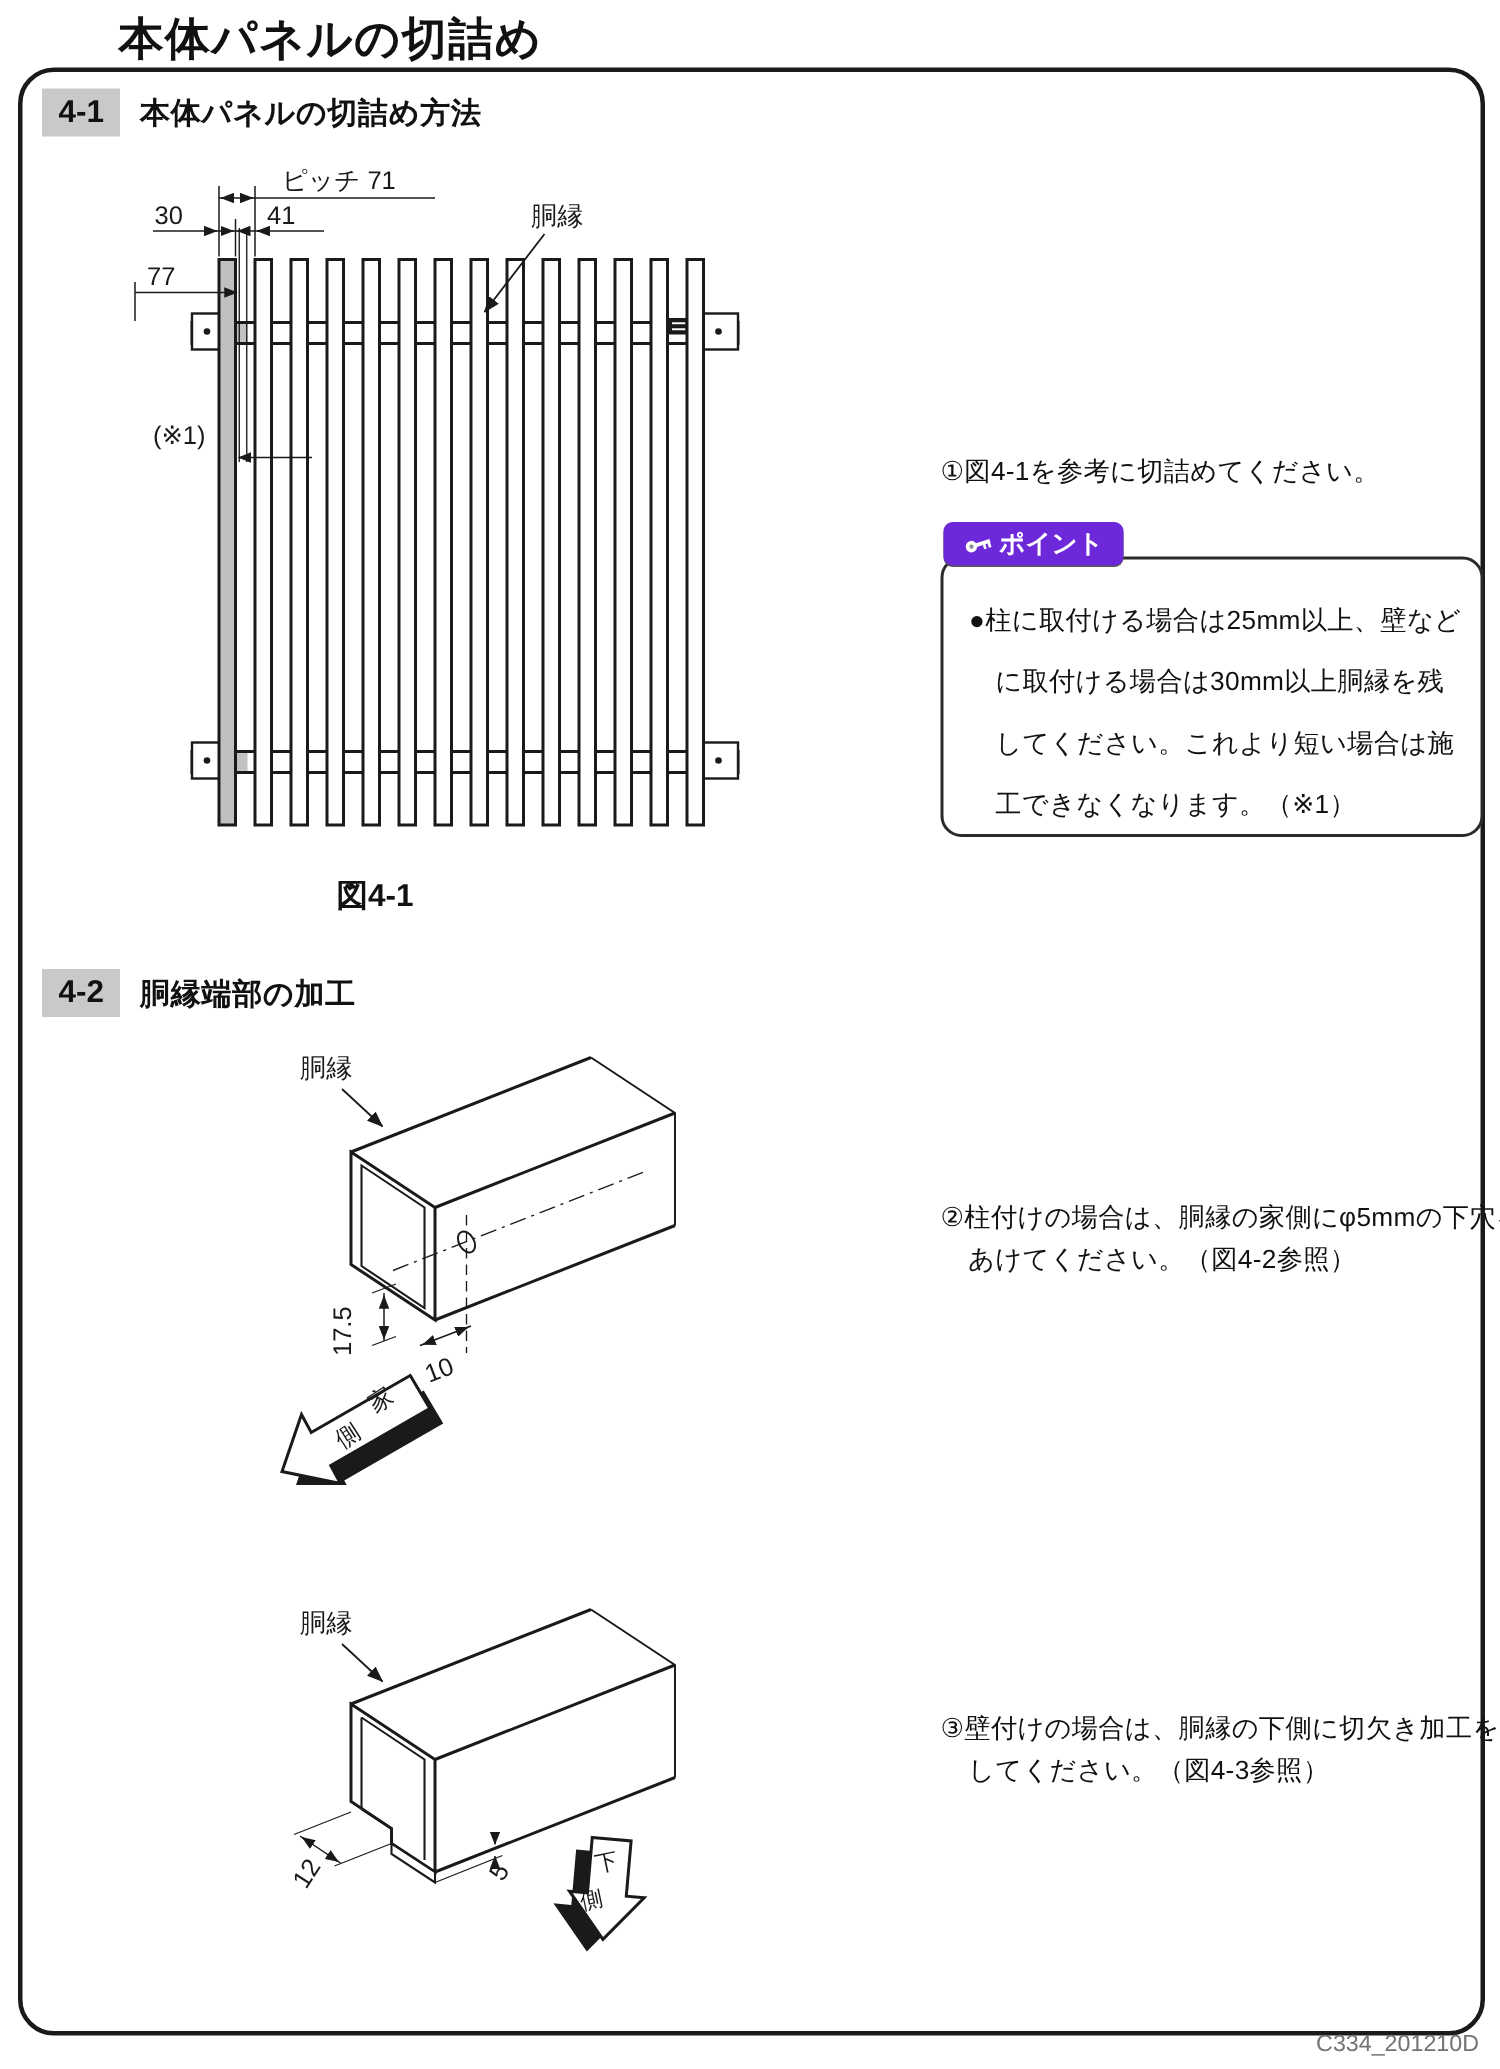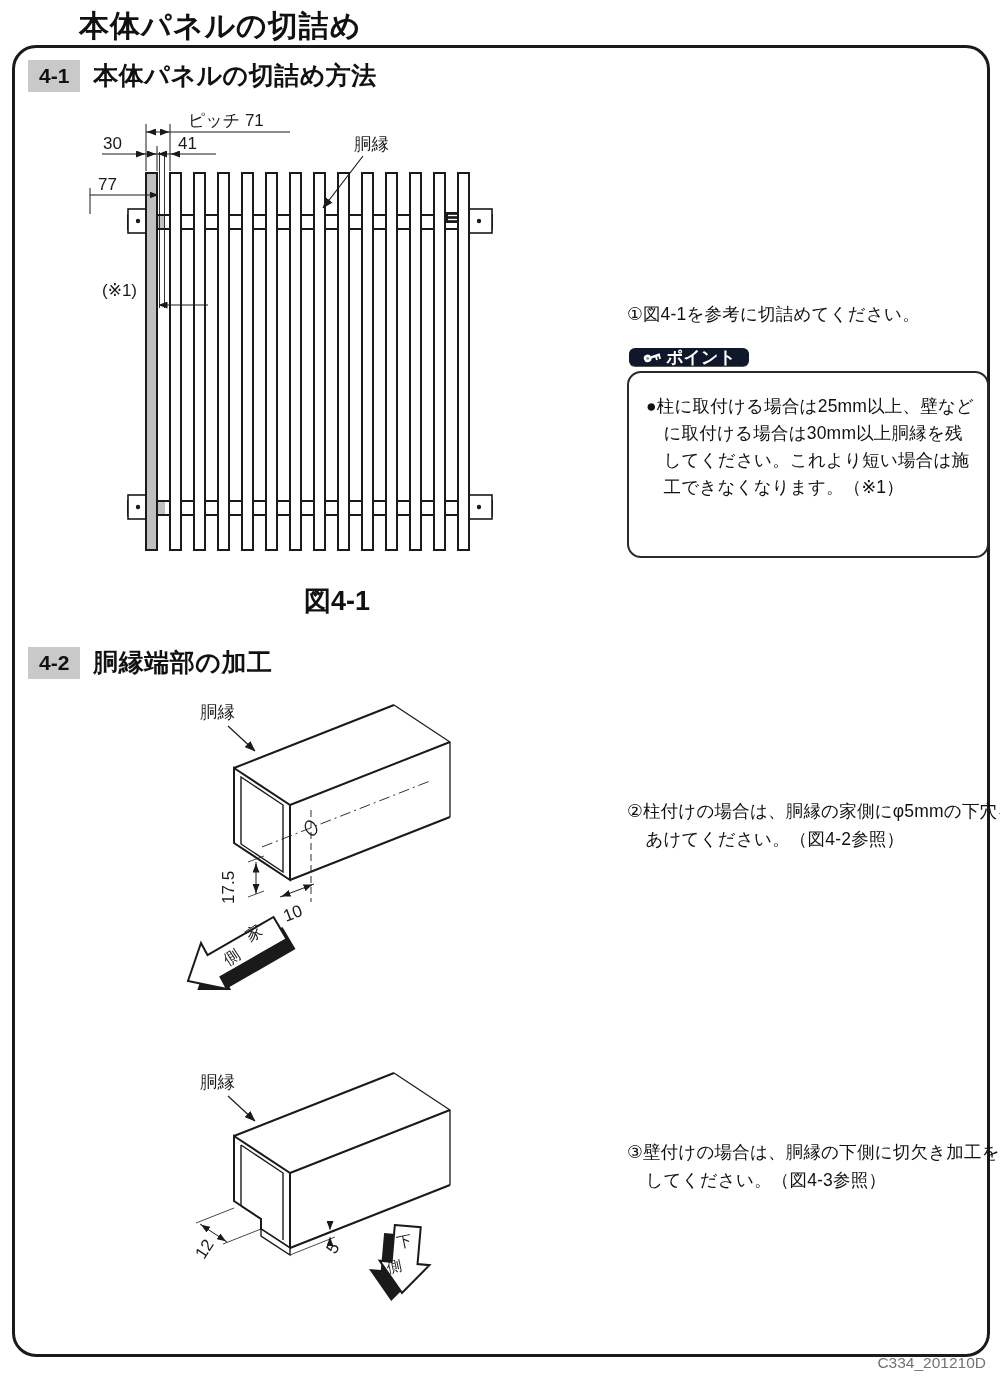--- a/index.html
+++ b/index.html
@@ -3,29 +3,29 @@
 <meta charset="utf-8">
 <style>
   html,body{margin:0;padding:0;background:#ffffff;}
   body{font-family:"Liberation Sans","DejaVu Sans",sans-serif;color:#111;}
   #page{position:relative;width:1000px;height:1379px;background:#fff;overflow:hidden;}
   .abs{position:absolute;}
   #page-title{left:44px;top:6px;font-size:30px;font-weight:bold;letter-spacing:1px;margin-left:35px;}
   #main-box{left:12px;top:45px;width:972px;height:1306px;border:3px solid #1a1a1a;border-radius:24px;}
   .sec{display:flex;align-items:center;gap:13px;}
   .sec-num{background:#c9c9c9;color:#111;font-size:21px;font-weight:bold;padding:3px 11px;line-height:26px;}
-  .sec-title{font-size:25px;font-weight:bold;letter-spacing:0.5px;}
-  .caption{font-size:27px;font-weight:bold;text-align:right;}
+  .sec-title{font-size:20px;font-weight:bold;letter-spacing:0.5px;}
+  .caption{font-size:21px;font-weight:bold;text-align:center;}
   .step{font-size:17.5px;line-height:28px;color:#111;padding-left:1.05em;text-indent:-1.05em;width:372px;letter-spacing:0.2px;}
-  #point-tab{left:629px;top:348px;width:120px;height:18px;background:#0f172a;border-radius:6px;
+  #point-tab{left:629px;top:348px;width:120px;height:29px;background:#6d28d9;border-radius:6px;
      display:flex;align-items:center;justify-content:center;gap:4px;z-index:3;
      color:#fff;font-size:17px;font-weight:bold;box-shadow:0 1px 0 #555;}
   #point-box{left:627px;top:371px;width:358px;height:183px;border:2.5px solid #2a2a2a;border-radius:14px;background:#fff;z-index:2;}
   #point-list{padding:20px 12px 0 17px;}
-  .point-item{font-size:17.5px;line-height:27px;padding-left:1em;text-indent:-1em;letter-spacing:0.2px;}
+  .point-item{font-size:17.5px;line-height:41px;padding-left:1em;text-indent:-1em;letter-spacing:0.2px;}
   #doc-code{right:14px;top:1354px;font-size:15.5px;color:#737373;}
   svg text{font-family:"Liberation Sans","DejaVu Sans",sans-serif;fill:#1a1a1a;}
   .dim-txt{font-size:17px;}
   .lbl-txt{font-size:17.5px;}
 </style>
 </head>
 <body>
 
 <div id="page">
 

